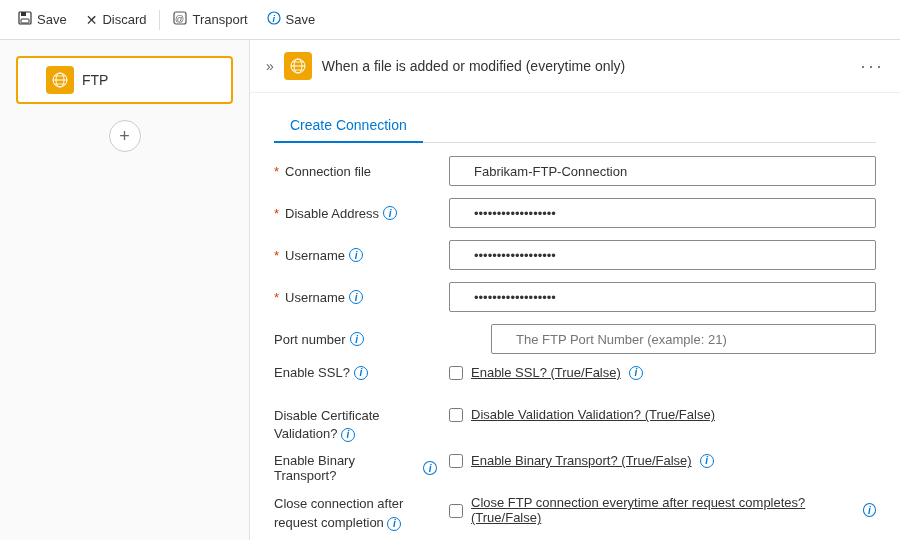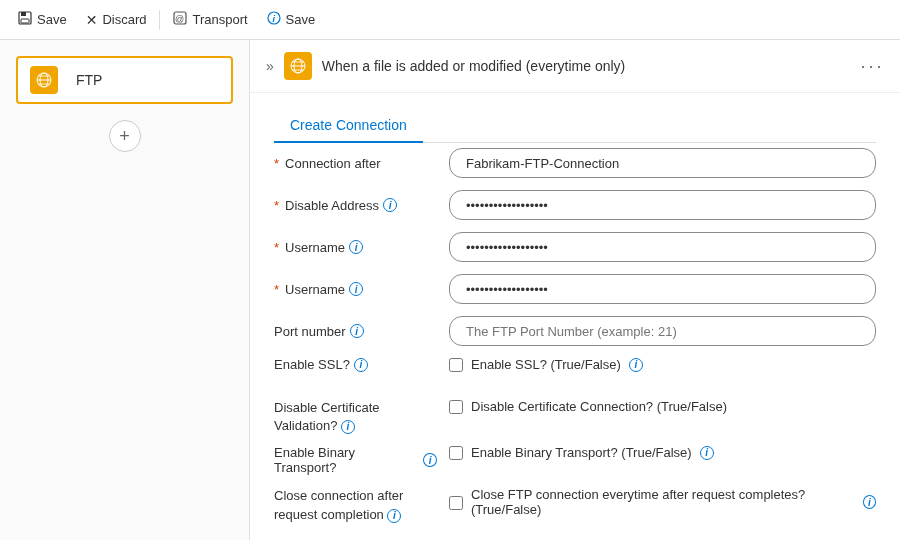--- a/index.html
+++ b/index.html
@@ -22,22 +22,22 @@
       display: flex; height: calc(540px - 40px);
     }
 
     
     .sidebar {
       width: 250px; background: #fafafa; border-right: 1px solid #e0e0e0;
       display: flex; flex-direction: column; align-items: center; padding: 16px;
     }
     .sidebar-node {
       width: 100%; border: 2px solid #f0a500; border-radius: 4px;
-      background: #fff; display: flex; align-items: center; gap: 18px;
-      padding: 8px 12px; margin-bottom: 16px;
+      background: #fff; display: flex; align-items: center; gap: 8px;
+      padding: 8px 28px; margin-bottom: 16px;
     }
     .node-icon {
       width: 28px; height: 28px; background: #f0a500; border-radius: 4px;
       display: flex; align-items: center; justify-content: center; color: #fff; font-size: 14px;
     }
     .node-label { font-size: 14px; font-weight: 500; color: #333; }
     .add-btn {
       width: 32px; height: 32px; border: 1px solid #ccc; border-radius: 50%;
       background: #fff; display: flex; align-items: center; justify-content: center;
       cursor: pointer; font-size: 18px; color: #666;
@@ -67,21 +67,21 @@
       cursor: pointer; color: #666; font-size: 18px; letter-spacing: 2px;
     }
 
     
     .form-area {
       padding: 16px 24px;
     }
 
     
     .tabs {
-      display: flex; border-bottom: 1px solid #ddd; margin-bottom: 4px;
+      display: flex; border-bottom: 1px solid #ddd; margin-bottom: 12px;
     }
     .tab {
       padding: 8px 16px; cursor: pointer; font-size: 14px; color: #333;
       border-bottom: 2px solid transparent; margin-bottom: -1px;
     }
     .tab.active {
       border-bottom: 2px solid #0078d4; color: #0078d4; font-weight: 500;
     }
 
     
@@ -92,41 +92,41 @@
       width: 175px; font-size: 13px; color: #333; flex-shrink: 0; padding-right: 12px;
       display: flex; align-items: center; gap: 4px;
     }
     .required-star { color: #d83b01; margin-right: 2px; }
     .info-icon {
       display: inline-flex; align-items: center; justify-content: center;
       width: 14px; height: 14px; border-radius: 50%; border: 1px solid #0078d4;
       color: #0078d4; font-size: 10px; cursor: pointer; font-style: italic; font-weight: bold;
     }
     .form-input {
-      flex: 1; height: 30px; border: 1px solid #8a8a8a; border-radius: 13px;
-      padding: 0 16px; font-size: 13px; color: #333; outline: none;
-    }
-    .form-input.placeholder-text { color: #6d28d9; }
+      flex: 1; height: 30px; border: 1px solid #8a8a8a; border-radius: 2px;
+      padding: 0 24px; font-size: 13px; color: #333; outline: none;
+    }
+    .form-input.placeholder-text { color: #6d28d9; margin-left: 42px; }
 
     
     .checkbox-row {
       display: flex; align-items: flex-start; margin-bottom: 10px; min-height: 32px;
     }
     .checkbox-label-multi {
       width: 175px; font-size: 13px; color: #333; flex-shrink: 0; padding-right: 12px;
       line-height: 1.4;
     }
     .checkbox-content {
       flex: 1; display: flex; align-items: center; gap: 8px;
     }
     .form-checkbox {
       width: 14px; height: 14px; border: 1px solid #8a8a8a; cursor: pointer;
       flex-shrink: 0; margin-top: 1px;
     }
-    .checkbox-text { font-size: 13px; color: #333; }
+    .checkbox-text { font-size: 13px; color: #333; text-decoration: underline; }
   </style>
 </head>
 <body>
 
 <div class="toolbar">
   <button class="toolbar-btn">
     <span class="toolbar-icon">
       <svg width="14" height="14" viewBox="0 0 14 14" fill="none">
         <rect x="1" y="1" width="12" height="12" rx="1" stroke="#333" stroke-width="1.2" fill="none"></rect>
         <rect x="3" y="1" width="5" height="4" fill="#333"></rect>
@@ -201,21 +201,21 @@
 
       <div class="tabs">
         <div class="tab active">
           <span>Create Connection</span>
         </div>
       </div>
 
       <div class="form-row">
         <div class="form-label">
           <span class="required-star">*</span>
-          <span>Connection after</span>
+          <span>Connection file</span>
         </div>
         <input class="form-input" type="text" value="Fabrikam-FTP-Connection" style="">
       </div>
 
       <div class="form-row">
         <div class="form-label">
           <span class="required-star">*</span>
           <span>Disable Address</span>
           <span class="info-icon">i</span>
         </div>
@@ -260,21 +260,21 @@
         </div>
       </div>
 
       <div class="checkbox-row">
         <div class="checkbox-label-multi" style="width:175px;flex-shrink:0;padding-right:12px;">
           <span>Disable Certificate Validation?</span>
           <span class="info-icon">i</span>
         </div>
         <div class="checkbox-content">
           <input type="checkbox" class="form-checkbox" style="">
-          <span class="checkbox-text">Disable Certificate Connection? (True/False)</span>
+          <span class="checkbox-text">Disable Validation Validation? (True/False)</span>
         </div>
       </div>
 
       <div class="checkbox-row">
         <div class="form-label">
           <span>Enable Binary Transport?</span>
           <span class="info-icon">i</span>
         </div>
         <div class="checkbox-content">
           <input type="checkbox" class="form-checkbox" style="">

